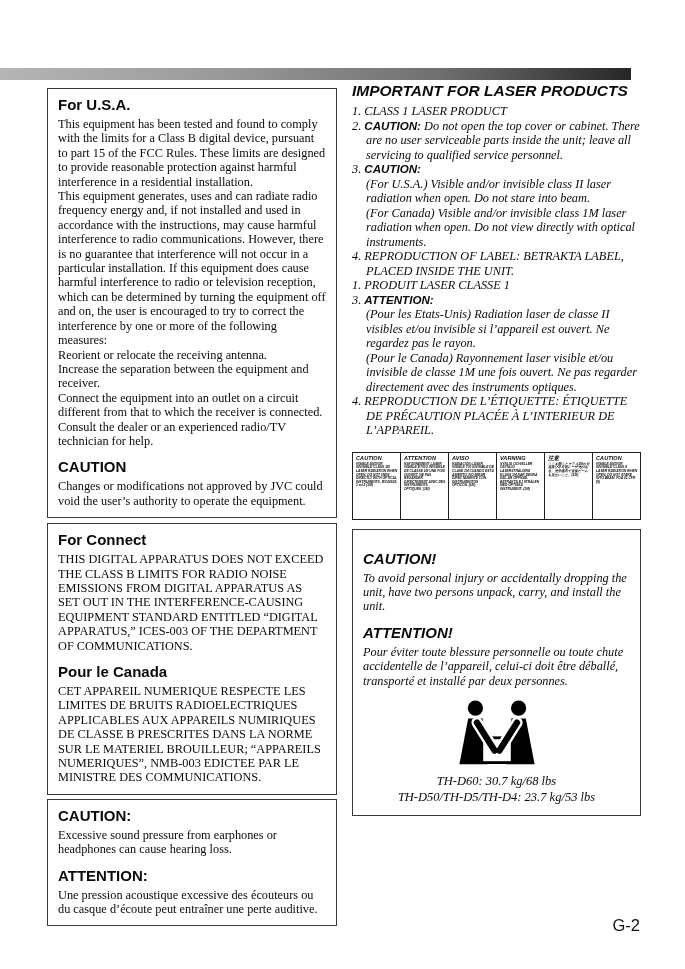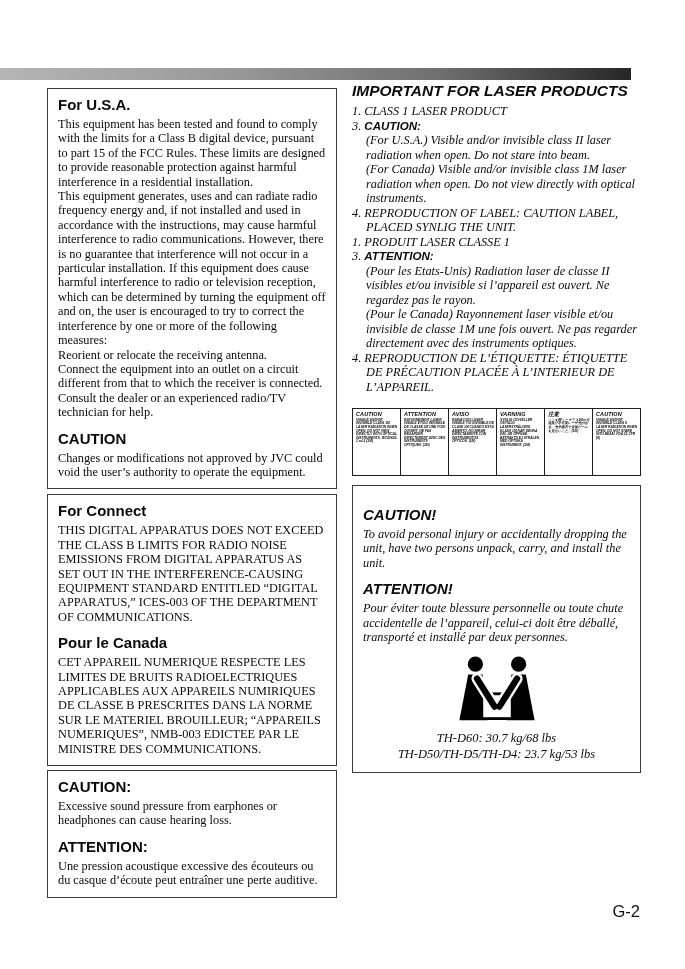--- a/index.html
+++ b/index.html
@@ -61,38 +61,39 @@
     font-size:6.6px; line-height:7.2px; margin-top:1px;
   }
   
   .carry-box {
     box-sizing:border-box; border:1px solid #3a3a3a; margin-top:9px;
     min-height:236px; padding:20px 10px 10px 10px;
   }
   .carry-icon-wrap { text-align:center; margin-top:12px; }
   .weights { text-align:center; font-size:12.5px; line-height:16px; margin-top:4px; }
   .pagenum {
-    position:absolute; right:45px; bottom:48px;
+    position:absolute; right:45px; bottom:34px;
     font-family:"Liberation Sans", sans-serif; font-size:16.5px; color:#111;
   }
 </style>
 </head>
 <body>
 
 <div class="page">
 
   <div class="topbar"></div>
 
   <div class="col-left">
 
     <section class="box box1">
       <h2 class="box-title">For U.S.A.</h2>
       <p class="body-text">This equipment has been tested and found to comply with the limits for a Class B digital device, pursuant to part 15 of the FCC Rules. These limits are designed to provide reasonable protection against harmful interference in a residential installation.</p>
       <p class="body-text">This equipment generates, uses and can radiate radio frequency energy and, if not installed and used in accordance with the instructions, may cause harmful interference to radio communications. However, there is no guarantee that interference will not occur in a particular installation. If this equipment does cause harmful interference to radio or television reception, which can be determined by turning the equipment off and on, the user is encouraged to try to correct the interference by one or more of the following measures:</p>
       <p class="body-text">Reorient or relocate the receiving antenna.</p>
+      <p class="body-text">Increase the separation between the equipment and receiver.</p>
       <p class="body-text">Connect the equipment into an outlet on a circuit different from that to which the receiver is connected.</p>
       <p class="body-text">Consult the dealer or an experienced radio/TV technician for help.</p>
       <h2 class="box-title mt">CAUTION</h2>
       <p class="body-text">Changes or modifications not approved by JVC could void the user’s authority to operate the equipment.</p>
     </section>
 
     <section class="box box2">
       <h2 class="box-title">For Connect</h2>
       <p class="body-text">THIS DIGITAL APPARATUS DOES NOT EXCEED THE CLASS B LIMITS FOR RADIO NOISE EMISSIONS FROM DIGITAL APPARATUS AS SET OUT IN THE INTERFERENCE-CAUSING EQUIPMENT STANDARD ENTITLED “DIGITAL APPARATUS,” ICES-003 OF THE DEPARTMENT OF COMMUNICATIONS.</p>
       <h2 class="box-title mt">Pour le Canada</h2>
@@ -106,25 +107,26 @@
       <p class="body-text">Une pression acoustique excessive des écouteurs ou du casque d’écoute peut entraîner une perte auditive.</p>
     </section>
 
   </div>
 
   <div class="col-right">
 
     <h1 class="section-title">IMPORTANT FOR LASER PRODUCTS</h1>
 
     <div class="li"><span>1.</span> <span>CLASS 1 LASER PRODUCT</span></div>
+    <div class="li"><span>2.</span> <span class="lead">CAUTION:</span><span> Do not open the top cover or cabinet. There are no user serviceable parts inside the unit; leave all servicing to qualified service personnel.</span></div>
     <div class="li"><span>3.</span> <span class="lead">CAUTION:</span>
       <div class="sub">(For U.S.A.) Visible and/or invisible class II laser radiation when open. Do not stare into beam.</div>
       <div class="sub">(For Canada) Visible and/or invisible class 1M laser radiation when open. Do not view directly with optical instruments.</div>
     </div>
-    <div class="li"><span>4.</span> <span>REPRODUCTION OF LABEL: CAUTION LABEL, PLACED SYNLIG THE UNIT.</span></div>
+    <div class="li"><span>4.</span> <span>REPRODUCTION OF LABEL: BETRAKTA LABEL, PLACED INSIDE THE UNIT.</span></div>
 
 
     <div class="li"><span>1.</span> <span>PRODUIT LASER CLASSE 1</span></div>
     <div class="li"><span>3.</span> <span class="lead">ATTENTION:</span>
       <div class="sub">(Pour les Etats-Unis) Radiation laser de classe II visibles et/ou invisible si l’appareil est ouvert. Ne regardez pas le rayon.</div>
       <div class="sub">(Pour le Canada) Rayonnement laser visible et/ou invisible de classe 1M une fois ouvert. Ne pas regarder directement avec des instruments optiques.</div>
     </div>
     <div class="li"><span>4.</span> <span>REPRODUCTION DE L’ÉTIQUETTE: ÉTIQUETTE DE PRÉCAUTION PLACÉE À L’INTERIEUR DE L’APPAREIL.</span></div>
 
     <div class="label-strip">

